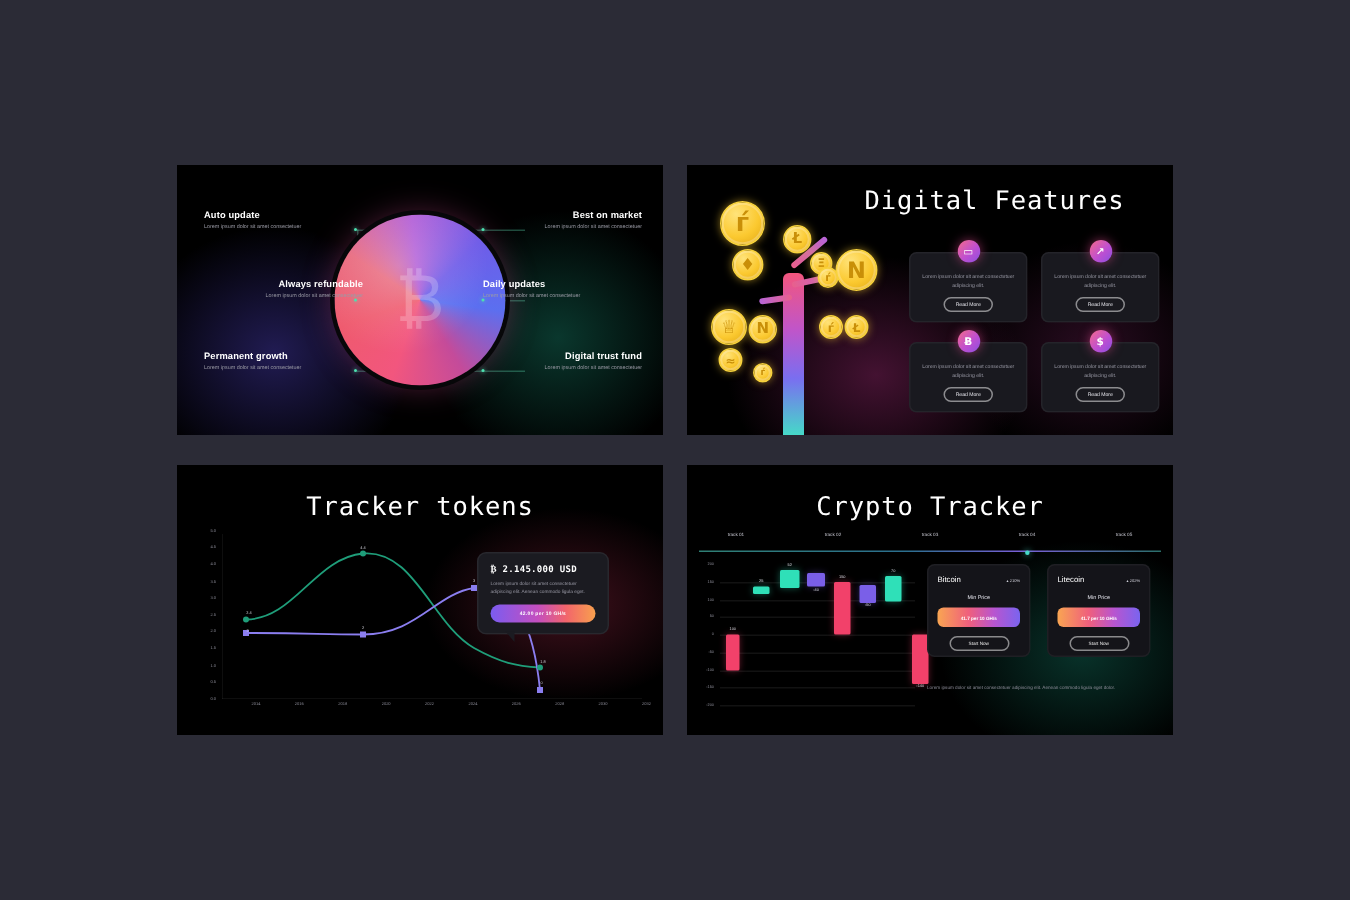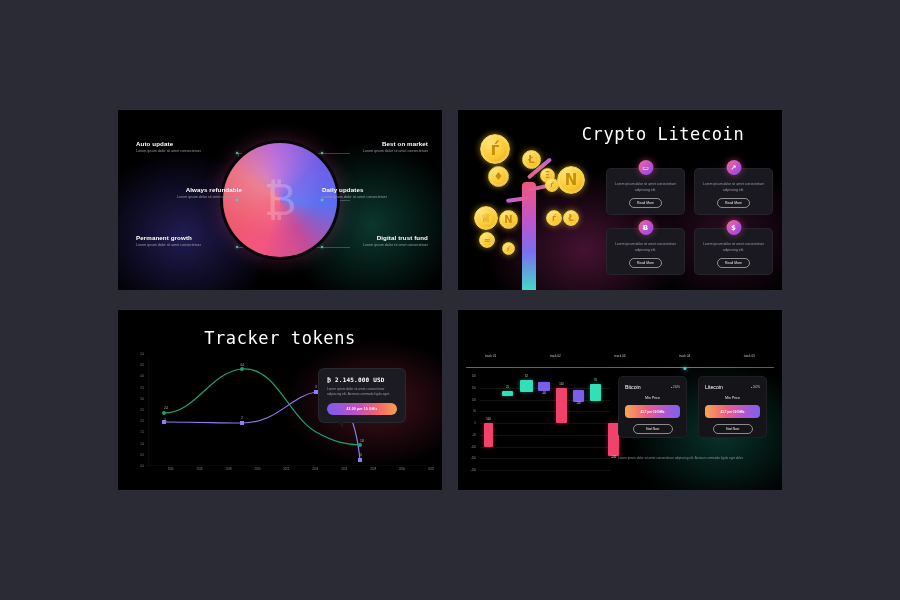--- a/index.html
+++ b/index.html
@@ -296,21 +296,21 @@
       <div class="t">Digital trust fund</div>
       <div class="d">Lorem ipsum dolor sit amet consectetuer</div>
     </div>
     <div class="s1-dot" style="left:203px; top:136px;"></div>
   </div>
 
   <div class="slide slide-2">
     <div class="glow s2-glow-a"></div>
     <div class="glow s2-glow-b"></div>
 
-    <div class="hd" style="top:14px; left:96px; right:10px; text-align:center;">Crypto Litecoin</div>
+    <div class="hd" style="top:14px; left:96px; right:10px; text-align:center;">Digital Features</div>
 
     <div class="s2-trunk"></div>
     <div class="s2-branch" style="left:70px; top:66px; width:30px; height:4px; transform:rotate(-40deg);"></div>
     <div class="s2-branch" style="left:70px; top:78px; width:34px; height:4px; transform:rotate(-12deg);"></div>
     <div class="s2-branch" style="left:70px; top:86px; width:22px; height:4px; transform:rotate(172deg);"></div>
 
     <div class="coin" style="left:22px; top:24px; width:30px; height:30px; font-size:17px;">ѓ</div>
     <div class="coin" style="left:30px; top:56px; width:21px; height:21px; font-size:11px;">♦</div>
     <div class="coin" style="left:64px; top:40px; width:19px; height:19px; font-size:10px;">Ł</div>
     <div class="coin" style="left:82px; top:58px; width:15px; height:15px; font-size:8px;">Ξ</div>
@@ -403,20 +403,21 @@
     <div class="s3-tip">
       <div class="pr">₿ 2.145.000 USD</div>
       <div class="bd">Lorem ipsum dolor sit amet consectetuer adipiscing elit. Aenean commodo ligula eget.</div>
       <div class="cta">42.00 per 10 GH/s</div>
       <div class="tail"></div>
     </div>
   </div>
 
   <div class="slide slide-4">
     <div class="glow s4-glow"></div>
+    <div class="hd" style="top:18px;">Crypto Tracker</div>
 
     <div class="s4-track" id="s4track">
       <div class="s4-rail"></div>
     <div class="tl" style="left: 8%;">track 01</div>
         <div class="tl" style="left: 29%;">track 02</div>
         <div class="tl" style="left: 50%;">track 03</div>
         <div class="tl" style="left: 71%;">track 04</div>
         <div class="s4-knob" style="left: 71%;"></div>
         <div class="tl" style="left: 92%;">track 05</div>
       </div>

